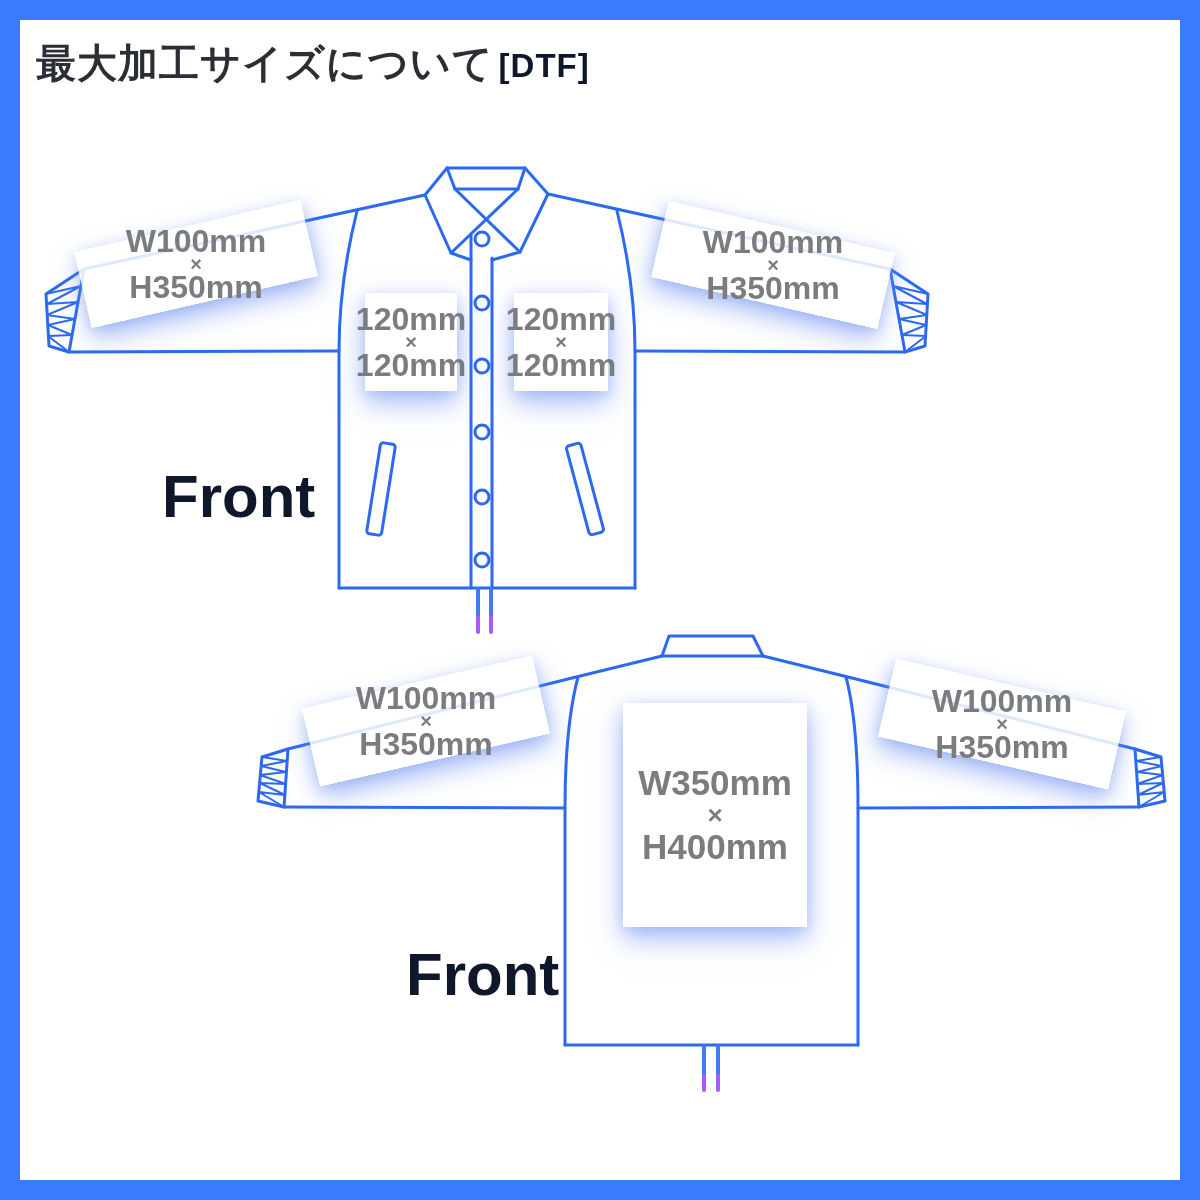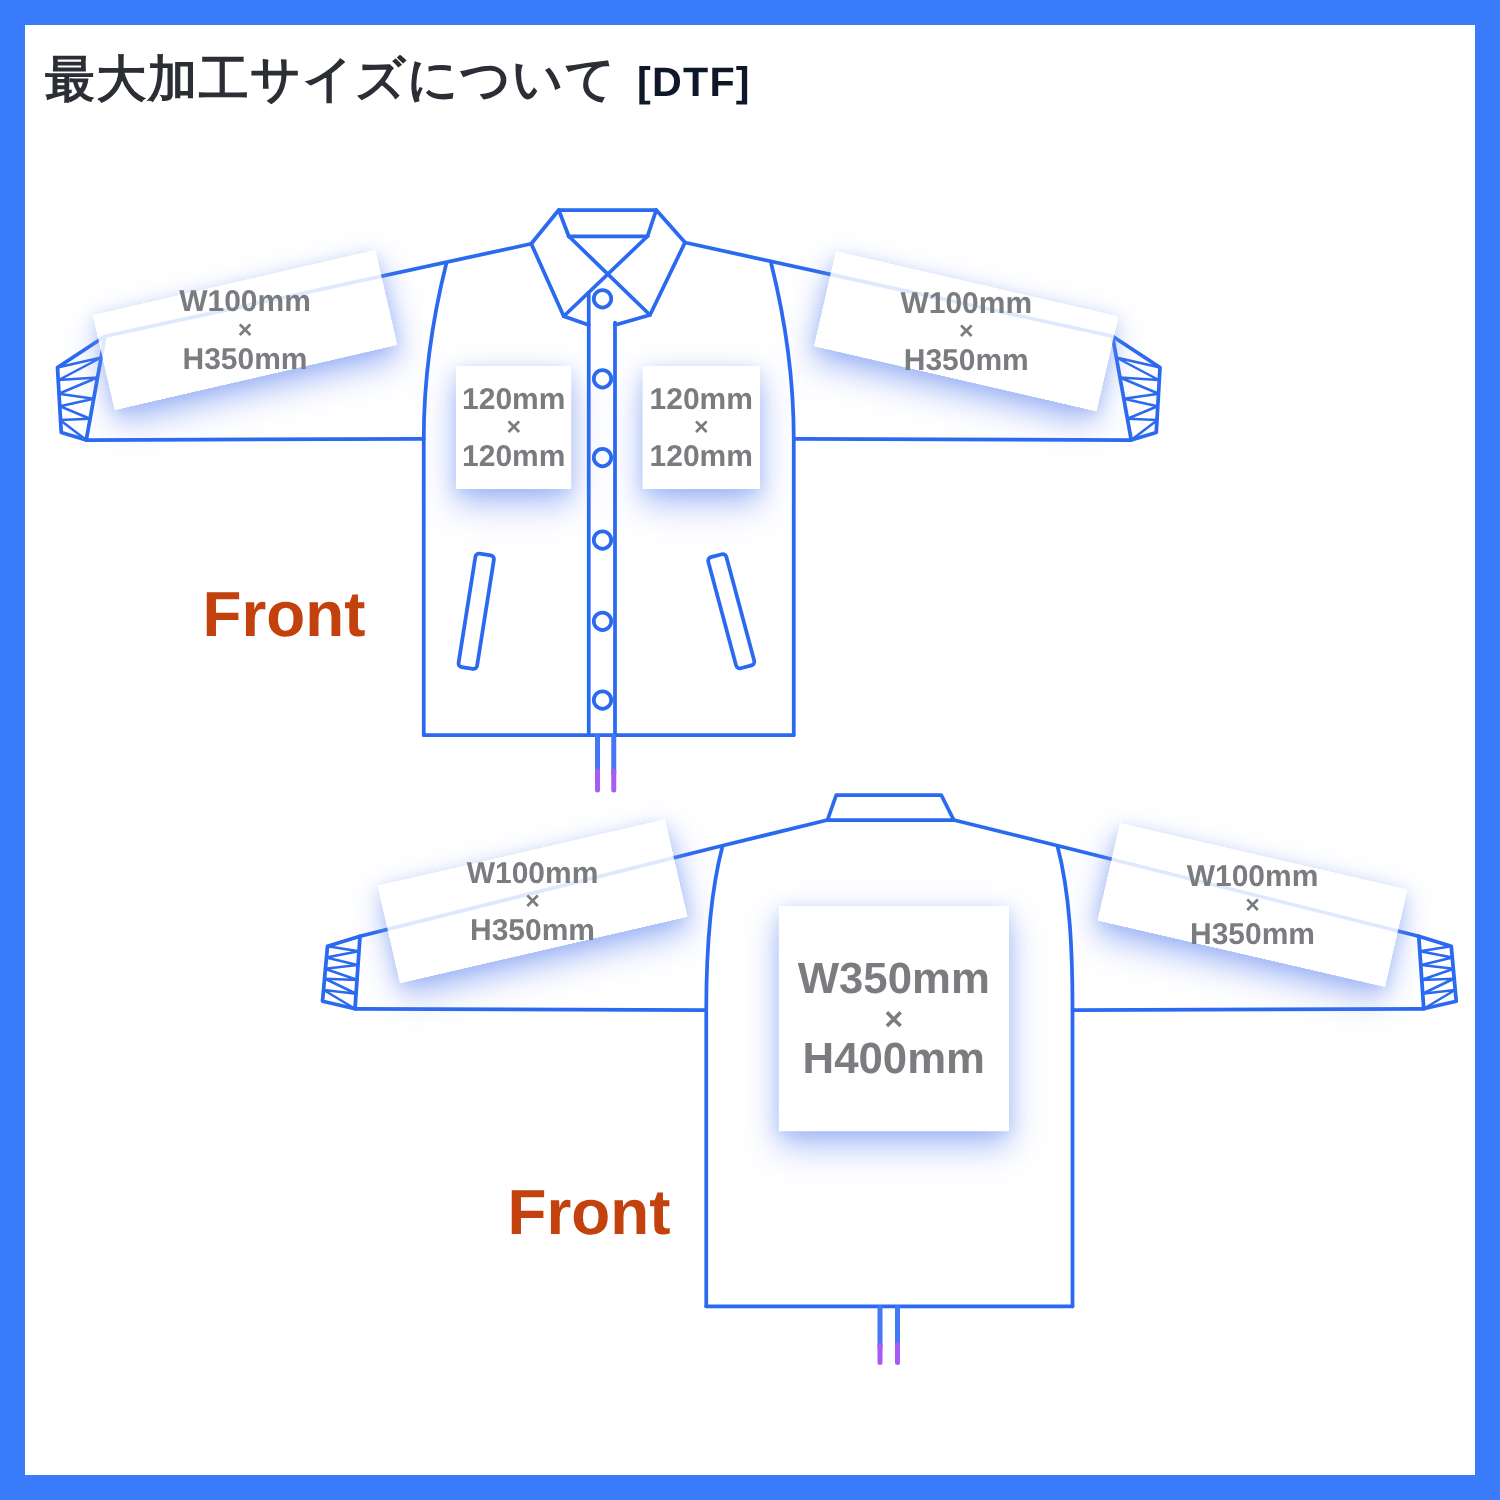--- a/index.html
+++ b/index.html
@@ -5,21 +5,21 @@
   html,body{margin:0;padding:0;background:#fff;}
   #stage{
     position:relative;width:1200px;height:1200px;overflow:hidden;
     background:#ffffff;font-family:"Liberation Sans",sans-serif;
   }
   #frame{
     position:absolute;inset:0;border:20px solid #3a7bfc;pointer-events:none;z-index:5;
   }
   
   #title-bar{
-    position:absolute;left:36px;top:36px;display:flex;align-items:baseline;gap:16px;z-index:3;
+    position:absolute;left:36px;top:36px;display:flex;align-items:baseline;gap:5px;z-index:3;
   }
   .main-title{font-size:40px;font-weight:bold;color:#2b2e34;letter-spacing:1px;}
   .method-tag{font-size:33px;font-weight:bold;color:#0f172a;letter-spacing:1px;}
   
   #jackets{position:absolute;left:0;top:0;z-index:1;}
   #jackets path,#jackets polygon,#jackets rect{
     fill:none;stroke:#2b6af0;stroke-width:3;stroke-linecap:round;stroke-linejoin:round;
   }
   #jackets .zig{stroke-width:2;}
   #jackets circle{fill:#ffffff;stroke:#2b6af0;stroke-width:3;}
@@ -30,33 +30,33 @@
     position:absolute;z-index:2;display:flex;flex-direction:column;align-items:center;
     justify-content:center;text-align:center;color:#7a7c7f;font-weight:bold;
     transform:translate(-50%,-50%);
   }
   .size-label::before{
     content:"";position:absolute;inset:0;z-index:-1;background:rgba(255,255,255,0.85);
     box-shadow:0 12px 26px rgba(105,140,240,0.55),0 3px 12px rgba(130,160,245,0.35);
   }
   .tilt-ccw::before{transform:rotate(-13deg);}
   .tilt-cw::before{transform:rotate(13deg);}
-  .size-label .dim{font-size:24px;line-height:29px;}
+  .size-label .dim{font-size:32px;line-height:29px;}
   .size-label .times{font-size:20px;line-height:17px;}
   .size-label.large .dim{font-size:35px;line-height:38px;}
   .size-label.large .times{font-size:26px;line-height:26px;}
   #lbl-front-left-sleeve{left:196px;top:264px;width:232px;height:78px;}
   #lbl-front-right-sleeve{left:773px;top:265px;width:232px;height:78px;}
   #lbl-front-left-chest{left:411px;top:342px;width:92px;height:98px;}
   #lbl-front-right-chest{left:561px;top:342px;width:94px;height:98px;}
   #lbl-back-left-sleeve{left:426px;top:721px;width:236px;height:80px;}
   #lbl-back-right-sleeve{left:1002px;top:724px;width:236px;height:80px;}
-  #lbl-back-body{left:715px;top:815px;width:184px;height:180px;}
+  #lbl-back-body{left:715px;top:815px;width:184px;height:224px;}
   
-  .caption{position:absolute;z-index:3;font-weight:bold;color:#c2410c;font-size:51px;letter-spacing:0;}
+  .caption{position:absolute;z-index:3;font-weight:bold;color:#0f172a;font-size:60px;letter-spacing:0;}
   #front-caption{left:162px;top:462px;}
   #back-caption{left:406px;top:940px;}
 </style>
 </head>
 <body>
 
 <div id="stage">
 
   <div id="frame"></div>
 

